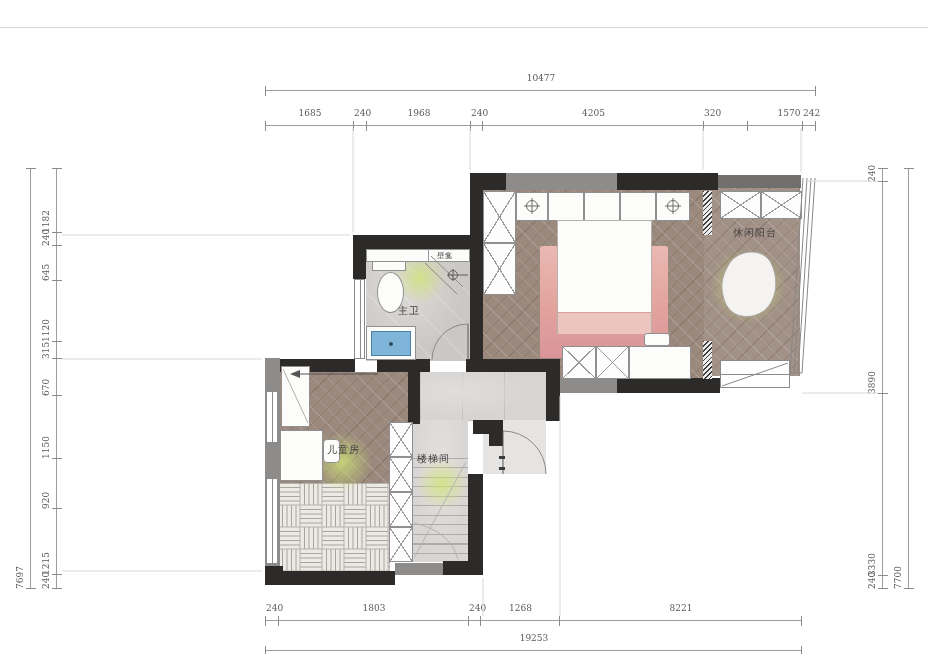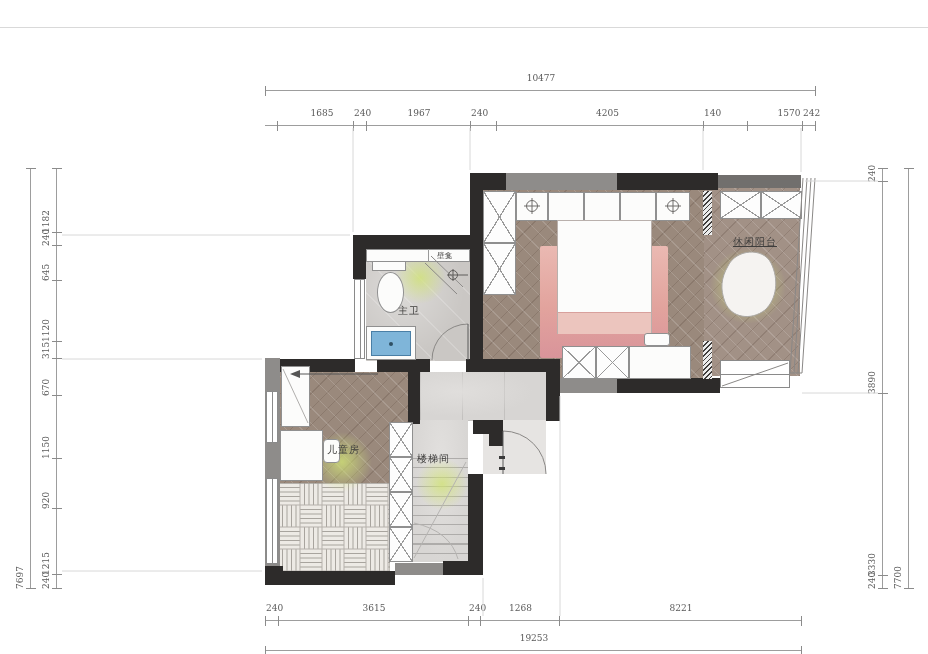--- a/index.html
+++ b/index.html
@@ -58,53 +58,53 @@
 
 <div id="sheet">
 
   <div class="hch" style="left:265px;top:62px;width:550px;">
     <div class="hseg" style="left:0;width:550px;">
         <span>10477</span>
       </div>
     <div class="hseg" style="left:550px;width:0;"></div>
   </div>
   <div class="hch" style="left:265px;top:97px;width:550px;">
-    <div class="hseg" style="left:12px;width:88px;">
+    <div class="hseg" style="left:0;width:88px;">
         <span>1685</span>
       </div>
     <div class="hseg" style="left:88px;width:13px;">
         <span>240</span>
       </div>
     <div class="hseg" style="left:101px;width:104px;">
-        <span>1967</span>
+        <span>1968</span>
       </div>
     <div class="hseg" style="left:205px;width:12px;">
         <span>240</span>
       </div>
-    <div class="hseg" style="left:231px;width:221px;">
+    <div class="hseg" style="left:217px;width:221px;">
         <span>4205</span>
       </div>
     <div class="hseg" style="left:438px;width:17px;">
-        <span>140</span>
+        <span>320</span>
       </div>
     <div class="hseg" style="left:482px;width:82px;">
         <span>1570</span>
       </div>
     <div class="hseg" style="left:537px;width:13px;">
         <span>242</span>
       </div>
     <div class="hseg" style="left:550px;width:0;"></div>
   </div>
 
   <div class="hch" style="left:265px;top:592px;width:536px;">
     <div class="hseg" style="left:0;width:13px;">
         <span>240</span>
       </div>
     <div class="hseg" style="left:13px;width:190px;">
-        <span>3615</span>
+        <span>1803</span>
       </div>
     <div class="hseg" style="left:203px;width:12px;">
         <span>240</span>
       </div>
     <div class="hseg" style="left:215px;width:79px;">
         <span>1268</span>
       </div>
     <div class="hseg" style="left:294px;width:242px;">
         <span>8221</span>
       </div>
@@ -322,17 +322,17 @@
       <path d="M298,346 L378,346" stroke="#555" fill="none"></path>
       <path d="M290,346 L300,342 L300,350 Z" fill="#555"></path>
     </g>
 
     <rect x="499" y="428" width="6" height="3" fill="#3a3a3a"></rect>
     <rect x="499" y="439" width="6" height="3" fill="#3a3a3a"></rect>
   </svg>
 
   <div class="rlabel" style="left:398px;top:276px;">主卫</div>
   <div class="rlabel small" style="left:437px;top:223px;">壁龛</div>
-  <div class="rlabel" style="left:733px;top:207px;text-decoration:underline;">休闲阳台</div>
+  <div class="rlabel" style="left:733px;top:198px;">休闲阳台</div>
   <div class="rlabel" style="left:327px;top:415px;">儿童房</div>
   <div class="rlabel" style="left:417px;top:424px;">楼梯间</div>
 
 </div>
 
 </body></html>

